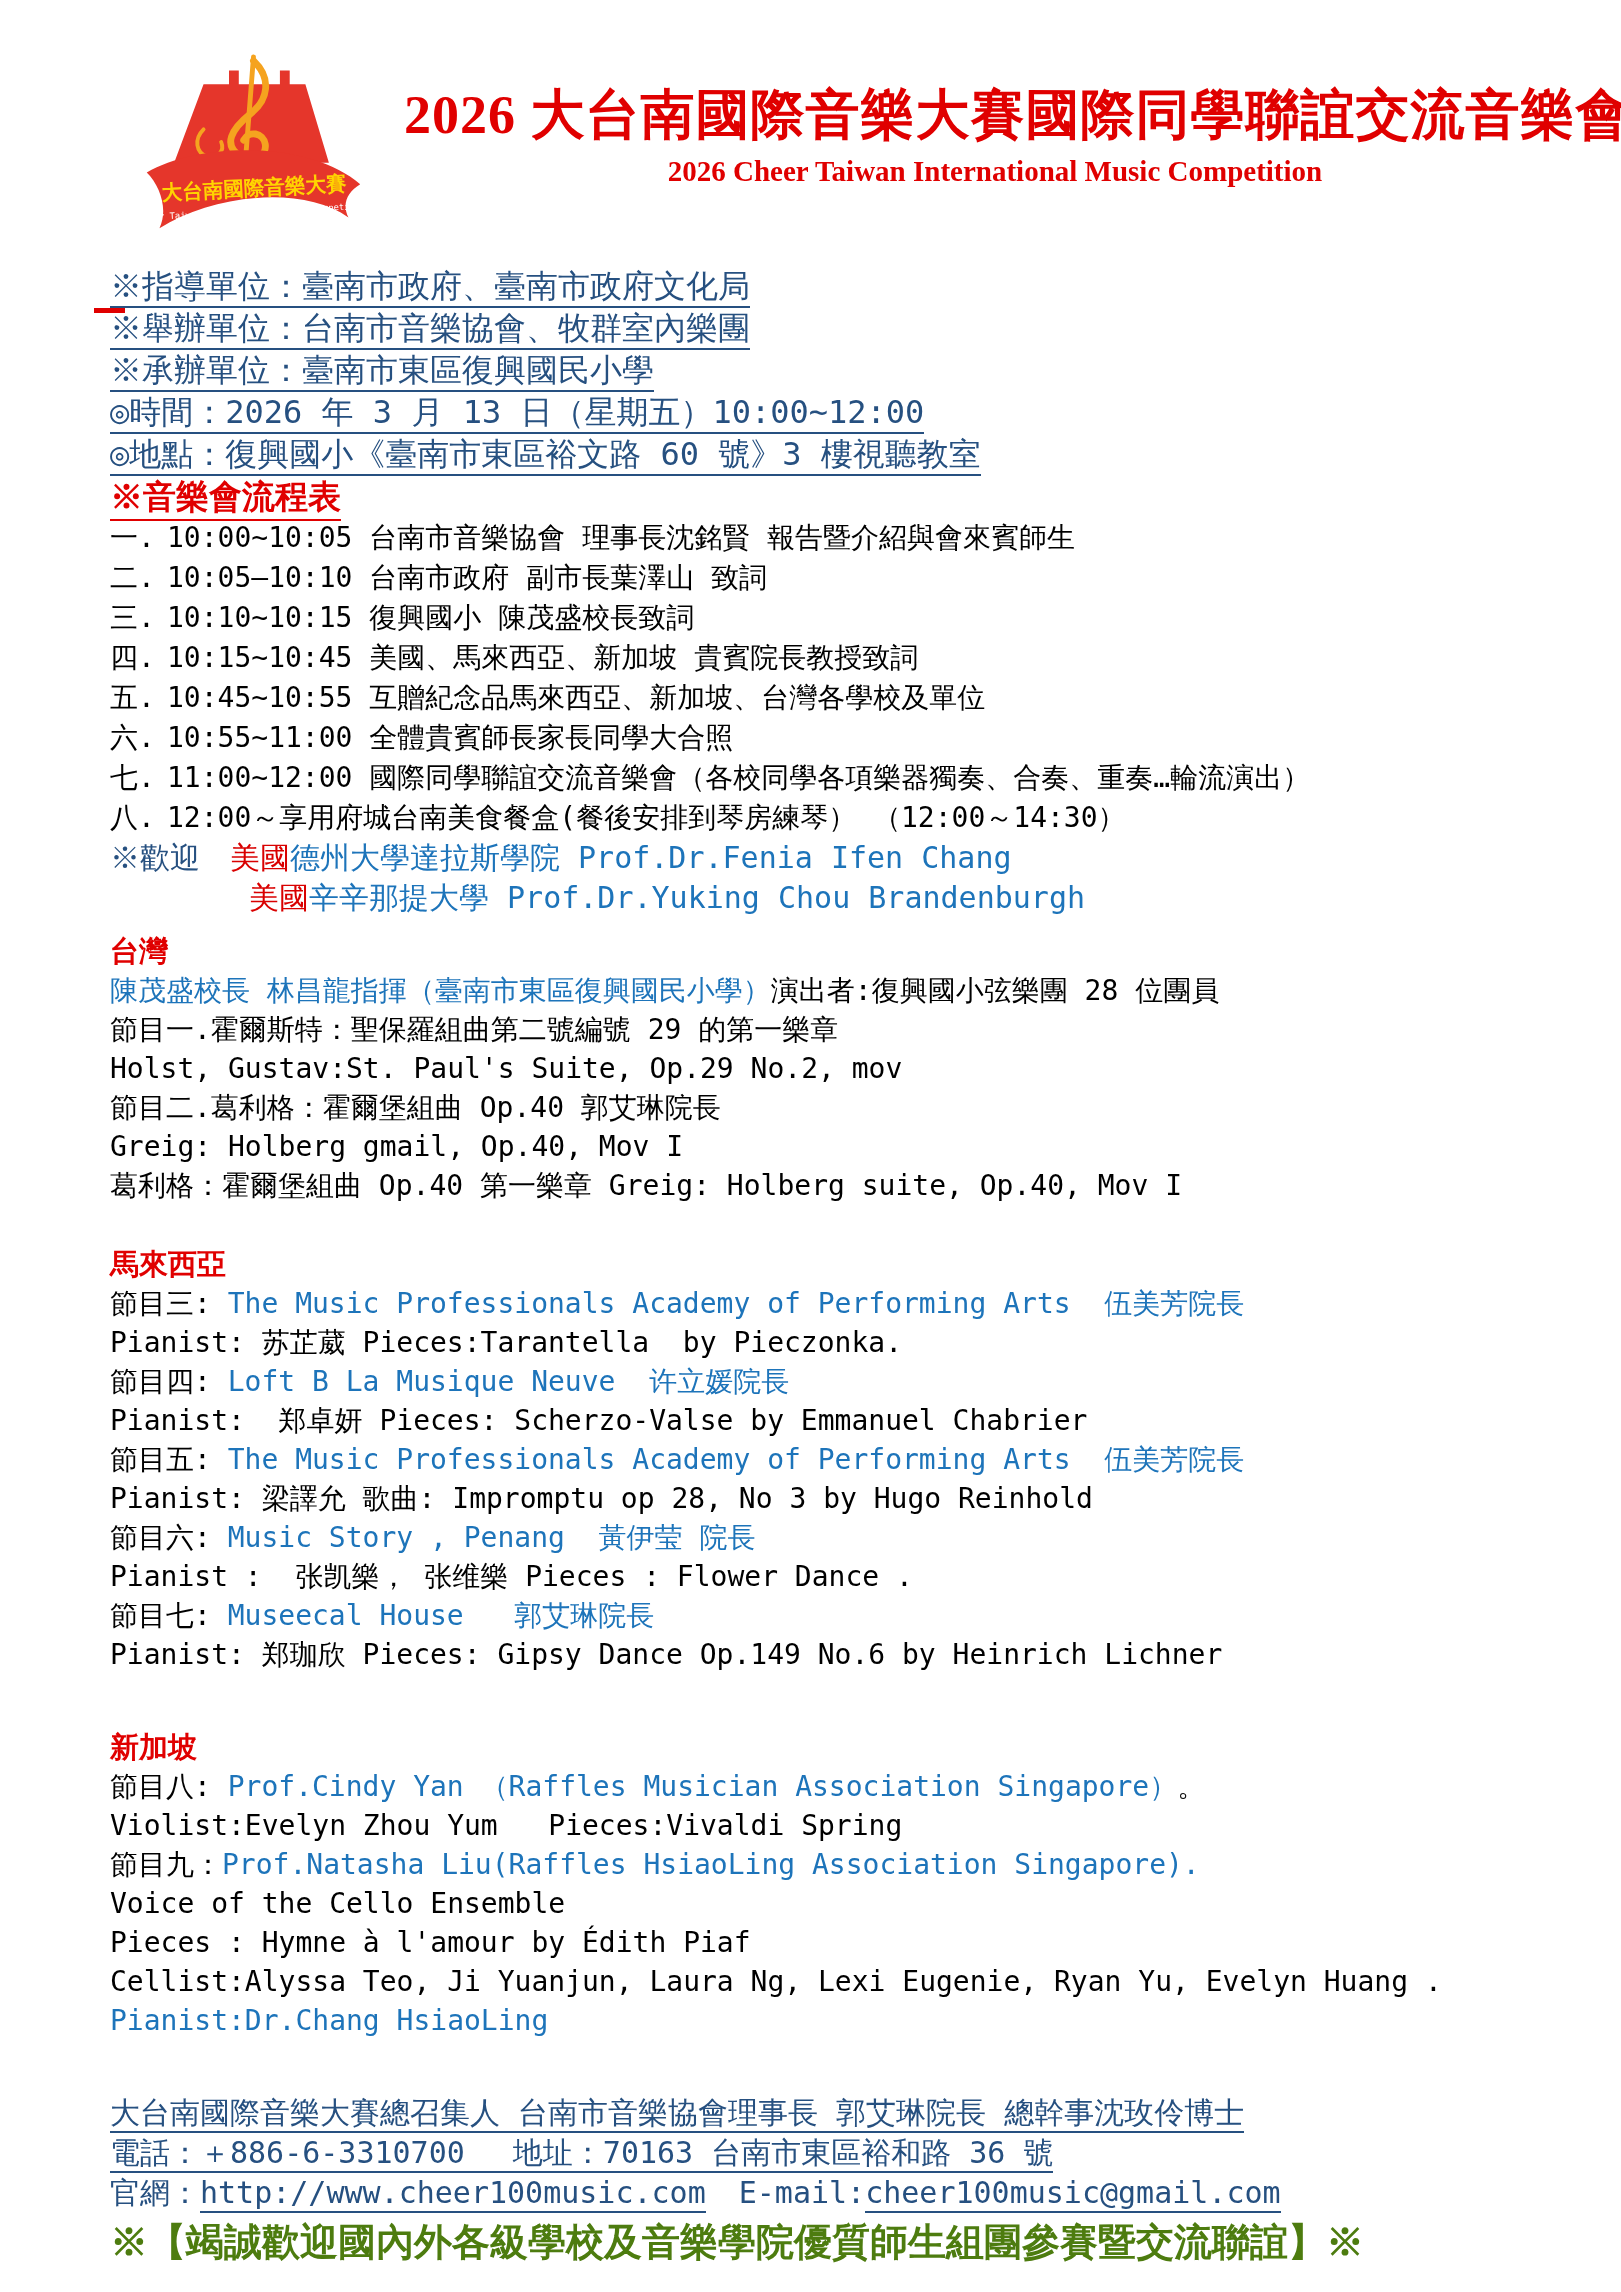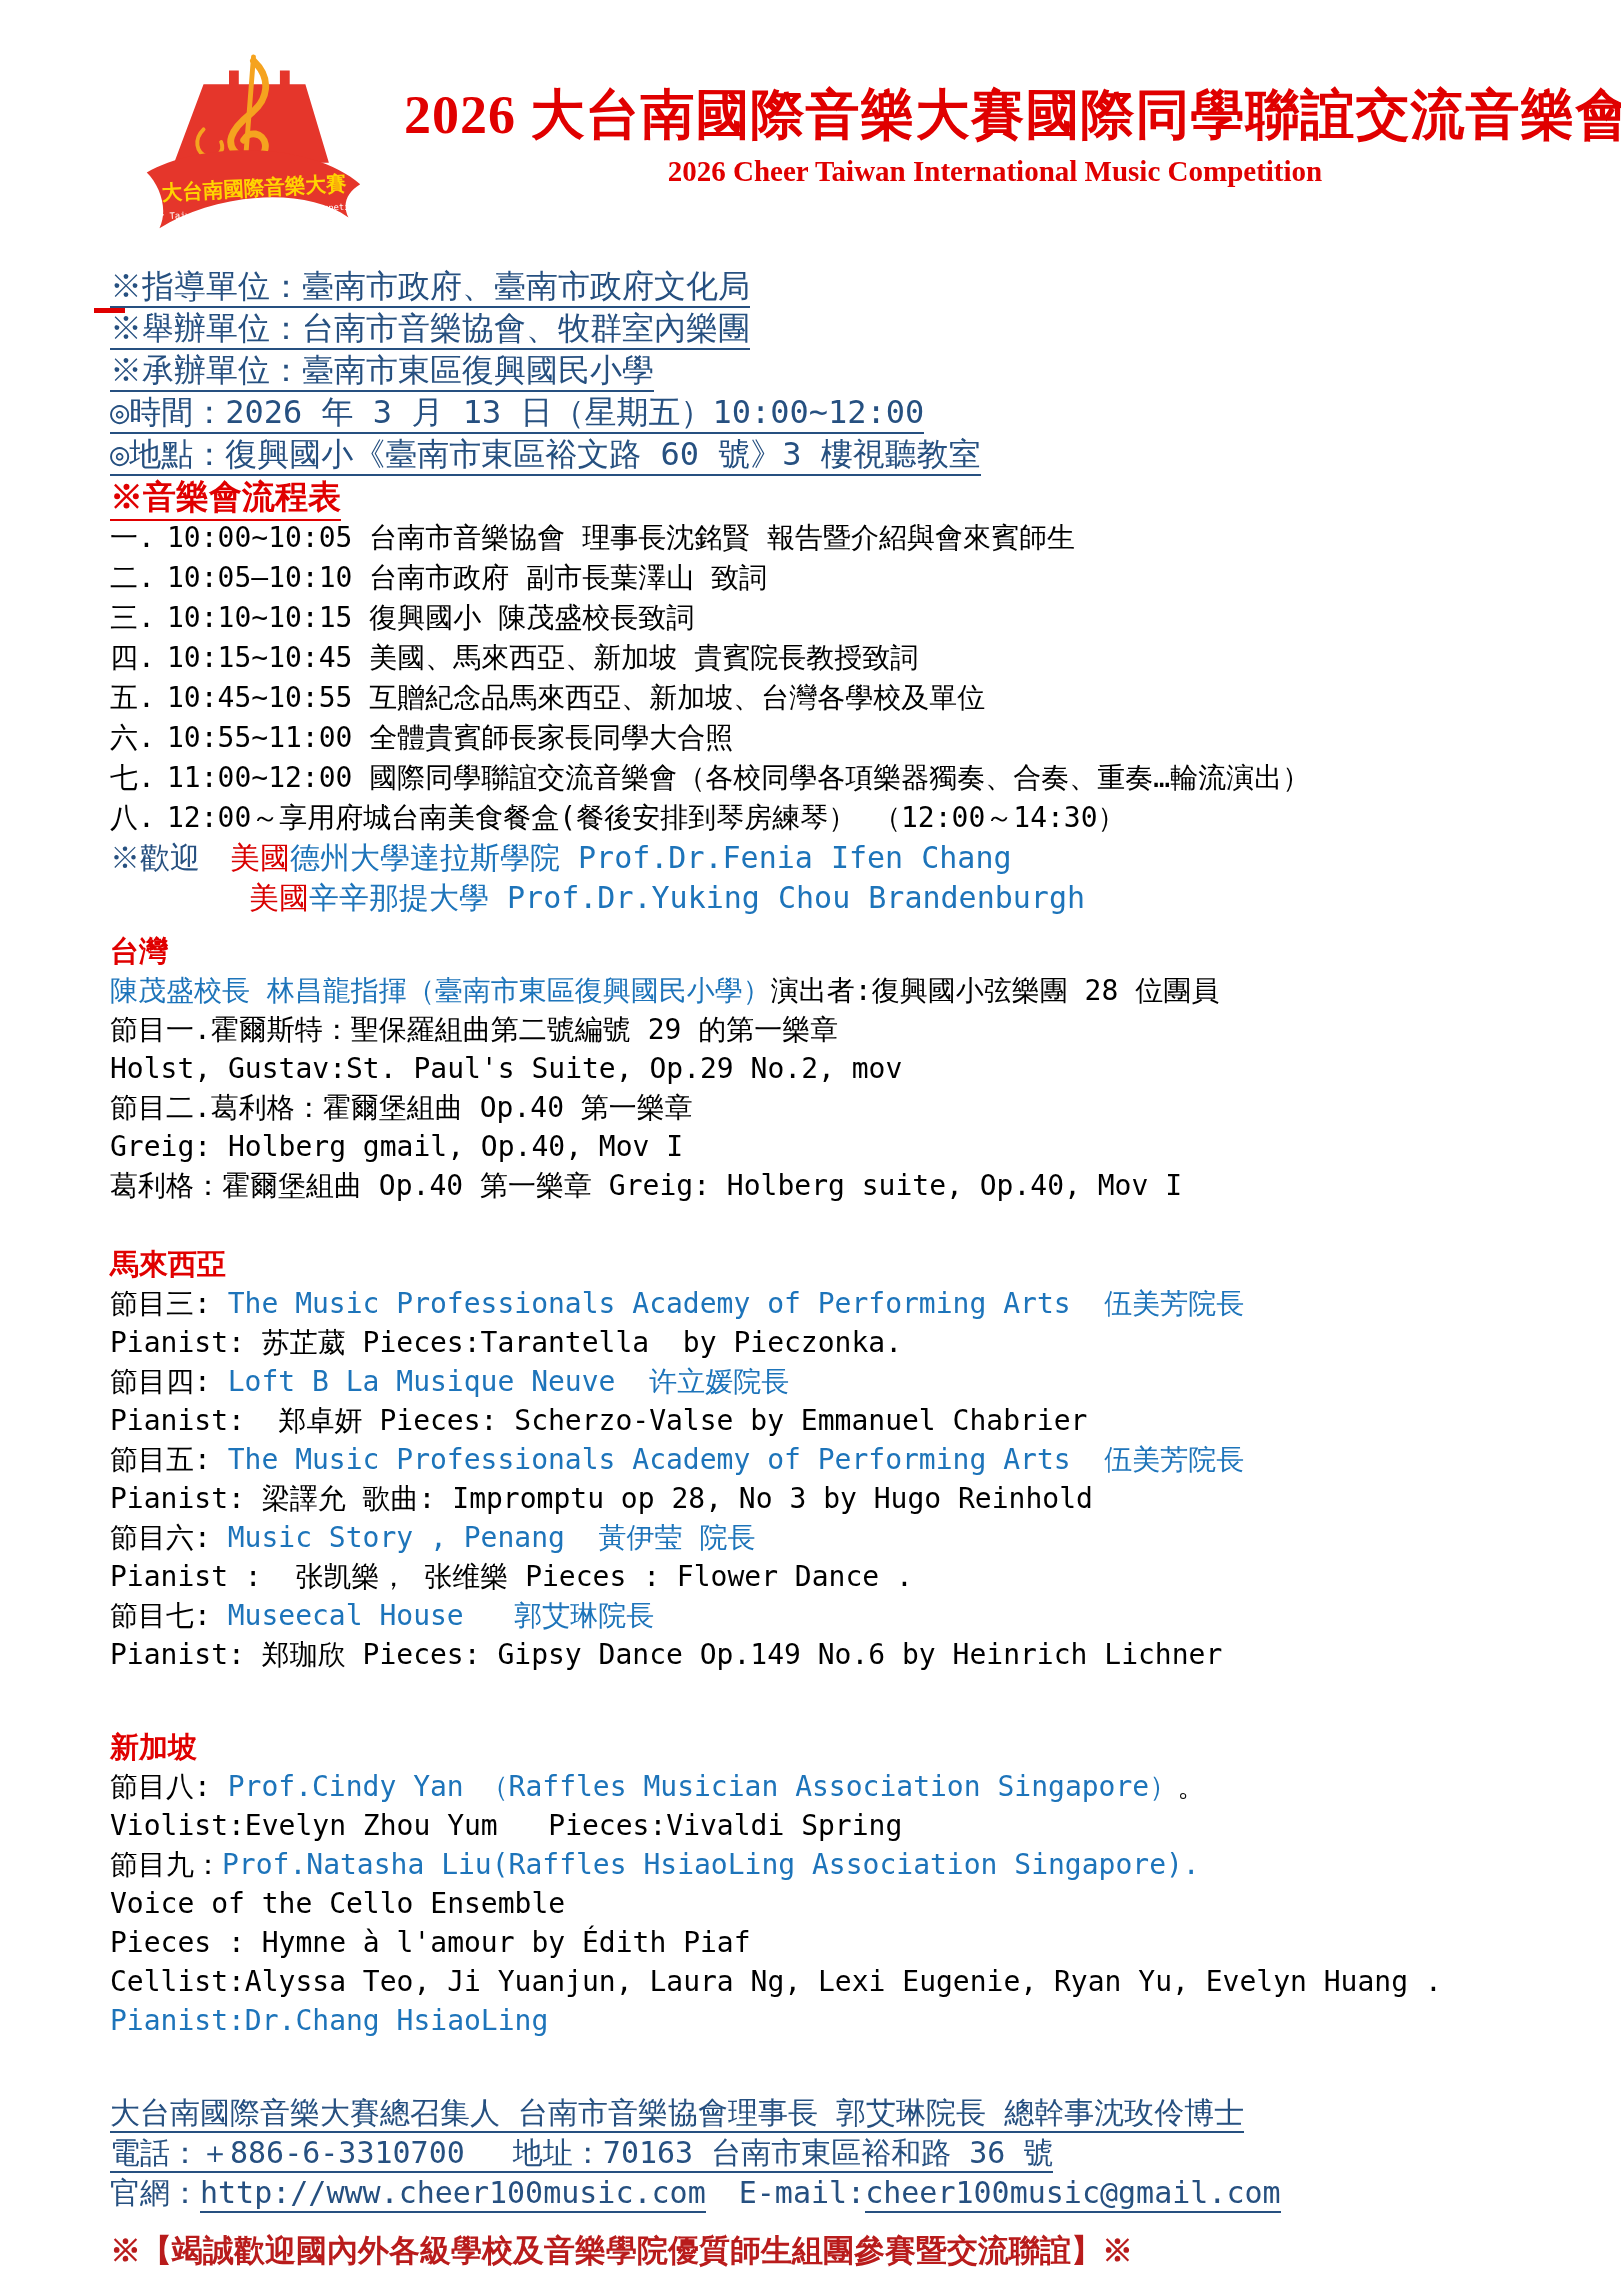--- a/index.html
+++ b/index.html
@@ -37,21 +37,21 @@
   .sec-taiwan{margin-top:13.7px;}
   .sec-malaysia{margin-top:39px;}
   .sec-singapore{margin-top:53px;}
 
   
   .footer{margin-top:53px;}
   .footer-line{font-size:30px;line-height:40px;color:#265080;white-space:pre-wrap;}
   .footer-line .ul{border-bottom:2.9px solid #265080;padding-bottom:1px;}
   .web-link{color:#265080;border-bottom:2.9px solid #265080;padding-bottom:1px;cursor:pointer;text-align:right;}
   .email-label{margin-left:33px;}
-  .red-banner{margin-top:15px;font-size:31px;line-height:45px;font-weight:bold;color:#b91c1c;white-space:pre-wrap;}
+  .red-banner{margin-top:7px;font-size:38px;line-height:45px;font-weight:bold;color:#4d7c0f;white-space:pre-wrap;}
 </style>
 </head>
 <body>
 
 <div class="page">
 
   <div class="logo">
     <svg width="235" height="201" viewBox="0 0 240 205">
 
       <polygon points="70,40 96,40 96,26 106,26 106,40 148,40 148,26 158,26 158,40 174,40 198,120 40,120" fill="#e5362b"></polygon>
@@ -124,21 +124,21 @@
   <section class="sec-taiwan">
     <h4 class="sec-heading">台灣</h4>
     <div>
 
         <div class="body-line"><span class="seg-b">陳茂盛校長 林昌龍指揮（臺南市東區復興國民小學）</span><span class="seg-k">演出者:復興國小弦樂團 28 位團員</span></div>
 
         <div class="body-line"><span class="seg-k">節目一.霍爾斯特：聖保羅組曲第二號編號 29 的第一樂章</span></div>
 
         <div class="body-line"><span class="seg-k">Holst, Gustav:St. Paul's Suite, Op.29 No.2, mov</span></div>
 
-        <div class="body-line"><span class="seg-k">節目二.葛利格：霍爾堡組曲 Op.40 第一樂章</span></div>
+        <div class="body-line"><span class="seg-k">節目二.葛利格：霍爾堡組曲 Op.40 郭艾琳院長</span></div>
 
         <div class="body-line"><span class="seg-k">Greig: Holberg gmail, Op.40, Mov I</span></div>
 
         <div class="body-line"><span class="seg-k">葛利格：霍爾堡組曲 Op.40 第一樂章 Greig: Holberg suite, Op.40, Mov I</span></div>
 
     </div>
   </section>
 
   <section class="sec-malaysia">
     <h4 class="sec-heading">馬來西亞</h4>

